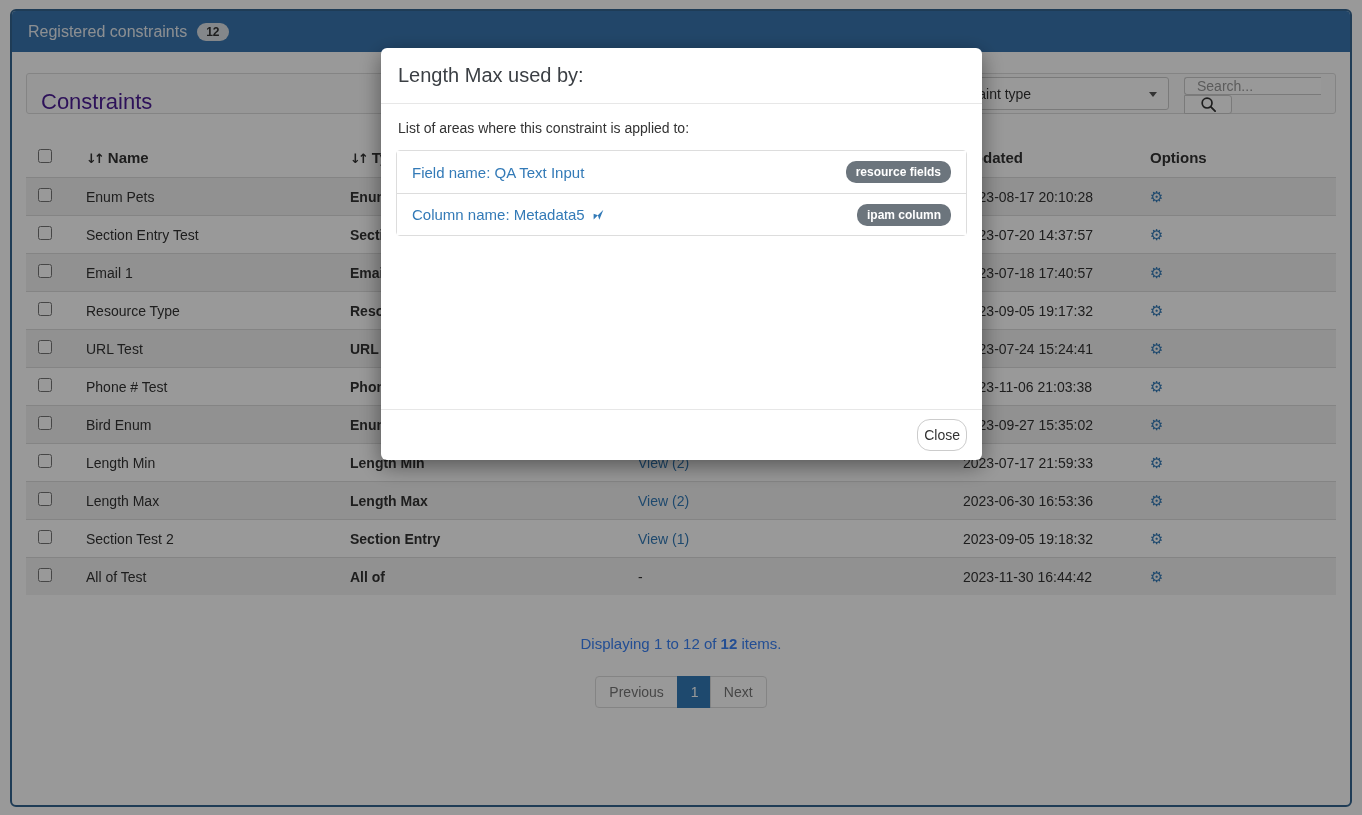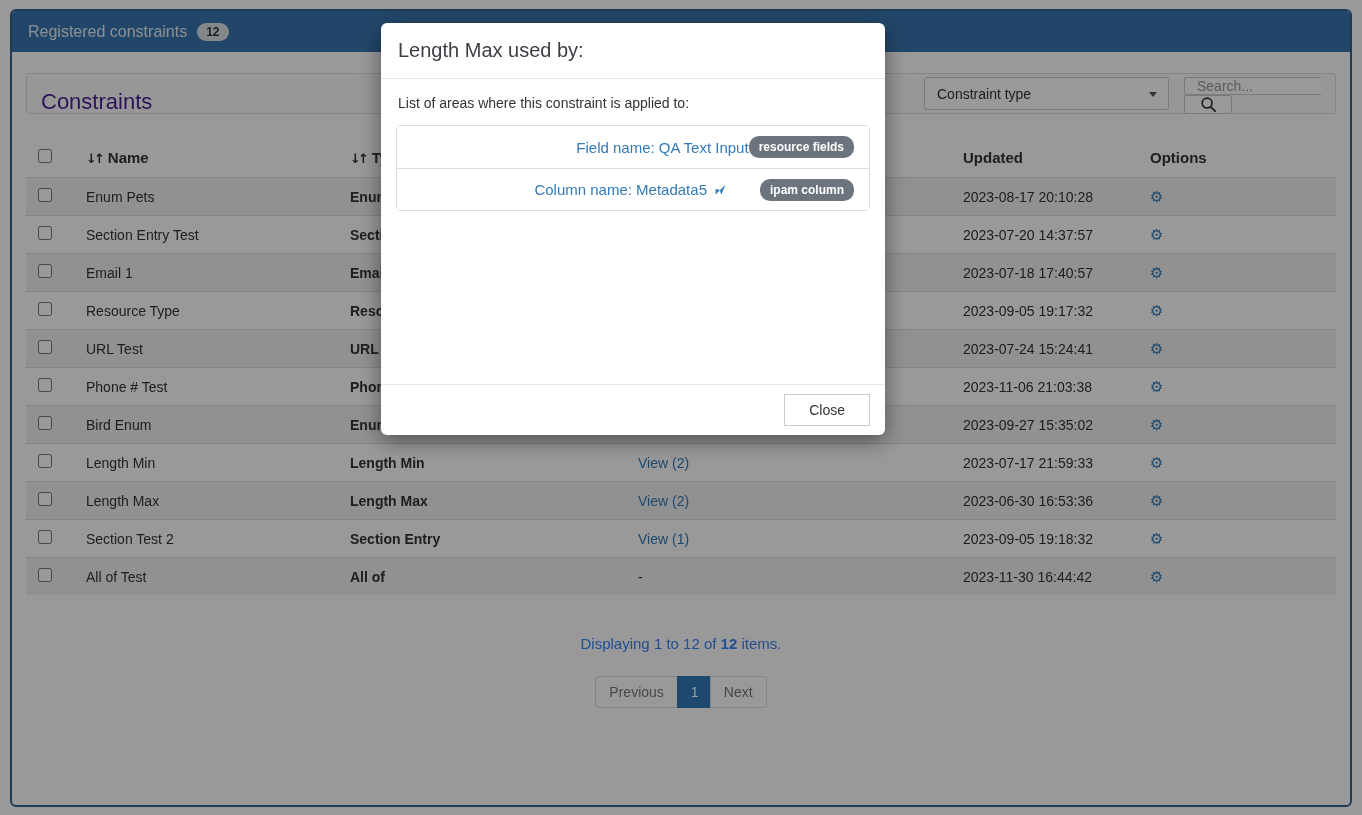--- a/index.html
+++ b/index.html
@@ -115,51 +115,51 @@
     font-size: 14px; font-family: "Liberation Sans", sans-serif;
     cursor: pointer; margin-left: -1px;
   }
   .page-btn.first { border-radius: 4px 0 0 4px; margin-left: 0; }
   .page-btn.last { border-radius: 0 4px 4px 0; }
   .page-btn.active { background: #337ab7; border-color: #337ab7; color: #fff; width: 34px; text-align: center; }
 
   
   .backdrop { position: fixed; inset: 0; background: rgba(0,0,0,0.4); z-index: 5; }
   .modal {
-    position: fixed; left: 381px; top: 23px; width: 504px;
+    position: fixed; left: 381px; top: 48px; width: 601px;
     background: #fff; border-radius: 6px; z-index: 10;
     box-shadow: 0 6px 22px rgba(0,0,0,0.45);
     overflow: hidden;
   }
   .modal-header { padding: 16px 17px; border-bottom: 1px solid #e7e7e7; }
   .modal-title { font-size: 20px; font-weight: normal; color: #3b3f44; }
   .modal-body { padding: 16px 15px; height: 305px; }
   .modal-desc { font-size: 14px; color: #333; margin-bottom: 14px; padding-left: 2px; }
   .list-group { border: 1px solid #ddd; border-radius: 4px; }
   .list-item {
-    display: flex; align-items: center; justify-content: flex-end;
+    display: flex; align-items: center; justify-content: space-between;
     height: 42px; padding: 10px 15px; background: #fff;
   }
   .list-item + .list-item { border-top: 1px solid #ddd; gap: 33px; }
   .item-link { color: #337ab7; font-size: 15px; cursor: pointer; display: inline-flex; align-items: center; gap: 7px; }
   .arrow-icon { display: inline-block; width: 13px; height: 13px; }
   .item-badge {
     background: #6c757d; color: #fff;
     font-size: 12px; font-weight: bold;
     padding: 4px 10px; border-radius: 10px; white-space: nowrap;
   }
   .modal-footer {
     border-top: 1px solid #e7e7e7;
     padding: 9px 15px;
     display: flex; justify-content: flex-end;
   }
   .close-btn {
     border: 1px solid #ccc; background: #fff; color: #333;
     font-size: 14px; font-family: "Liberation Sans", sans-serif;
-    padding: 7px 24px; border-radius: 0; cursor: pointer;
+    padding: 7px 6px; border-radius: 13px; cursor: pointer;
   }
 </style>
 </head>
 <body>
 
 <div class="outer-card">
   <div class="navbar">
     <span class="navbar-title">Registered constraints</span>
     <span class="count-badge">12</span>
   </div>

